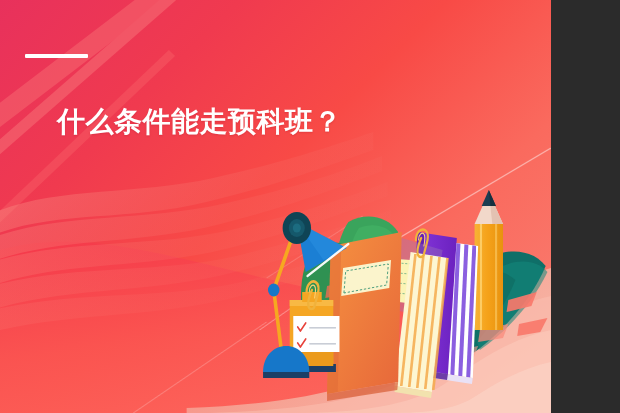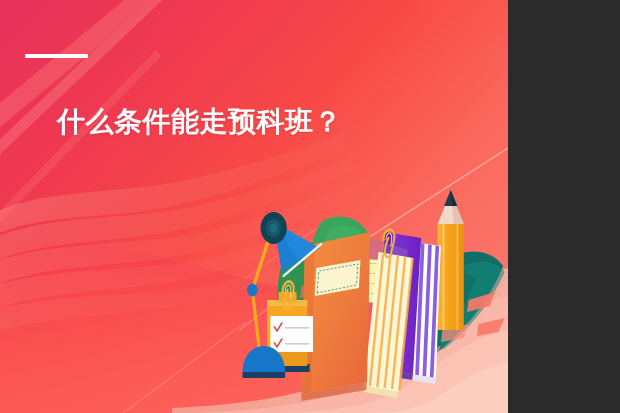--- a/index.html
+++ b/index.html
@@ -7,20 +7,21 @@
     padding: 0;
     background: #2b2b2b;
   }
   #banner {
     position: relative;
     width: 508px;
     height: 413px;
     overflow: hidden;
     font-family: "Liberation Sans", "DejaVu Sans", sans-serif;
     background: #0c4a6e;
+    padding-left: 43px;
   }
   .layer {
     position: absolute;
     inset: 0;
     width: 100%;
     height: 100%;
   }
   #bg-svg, #art-svg {
     display: block;
   }

